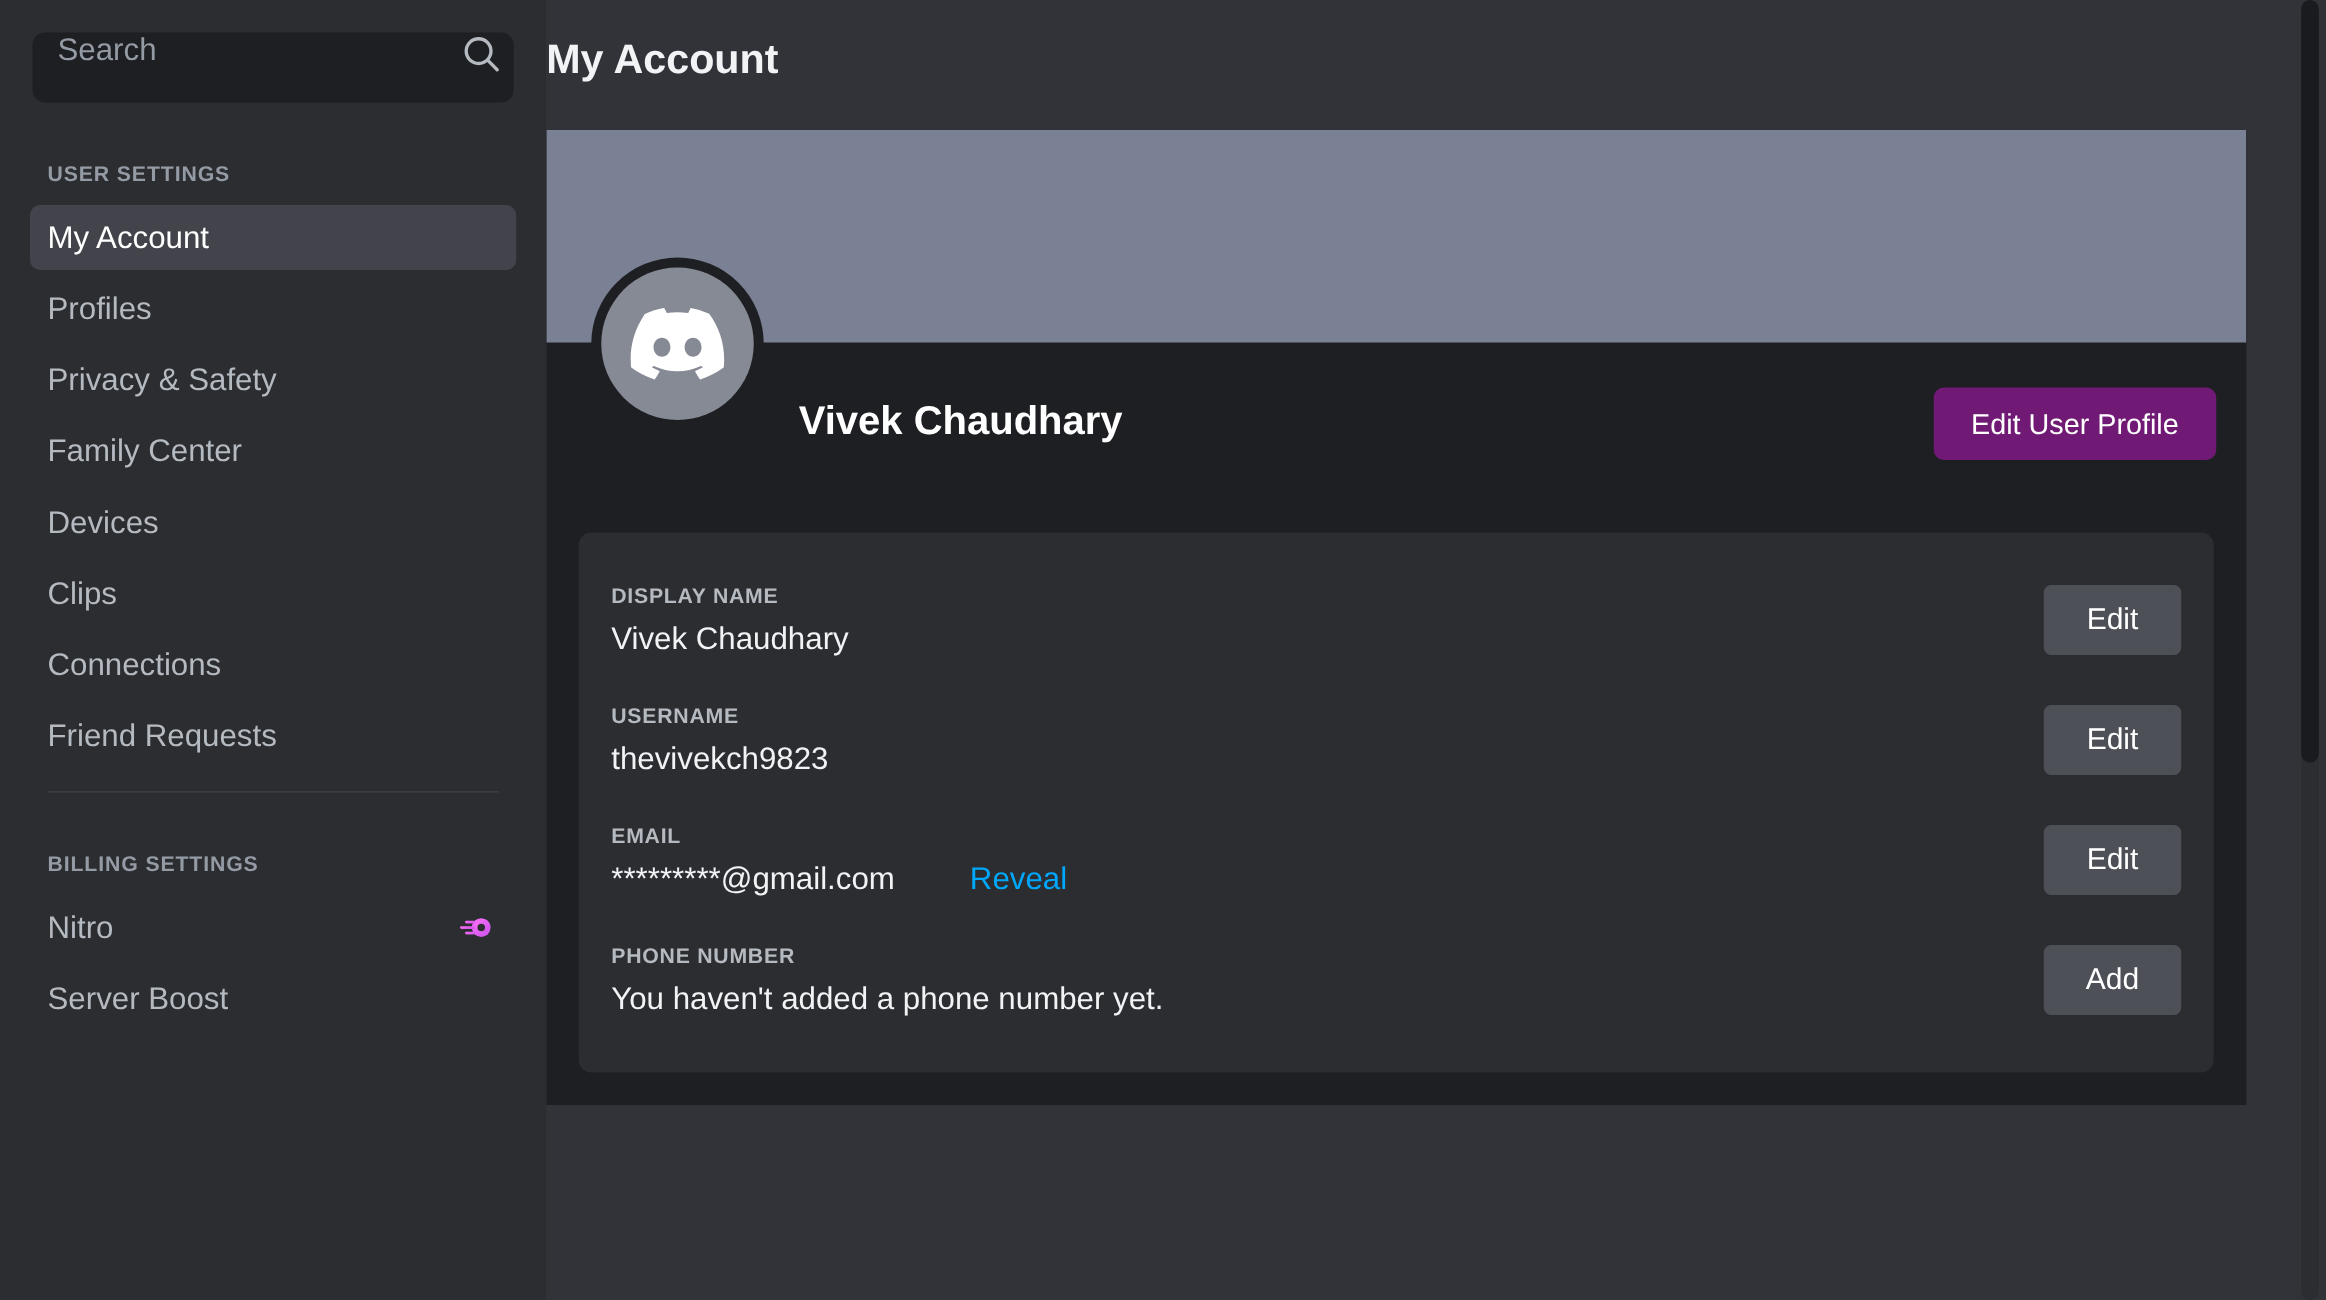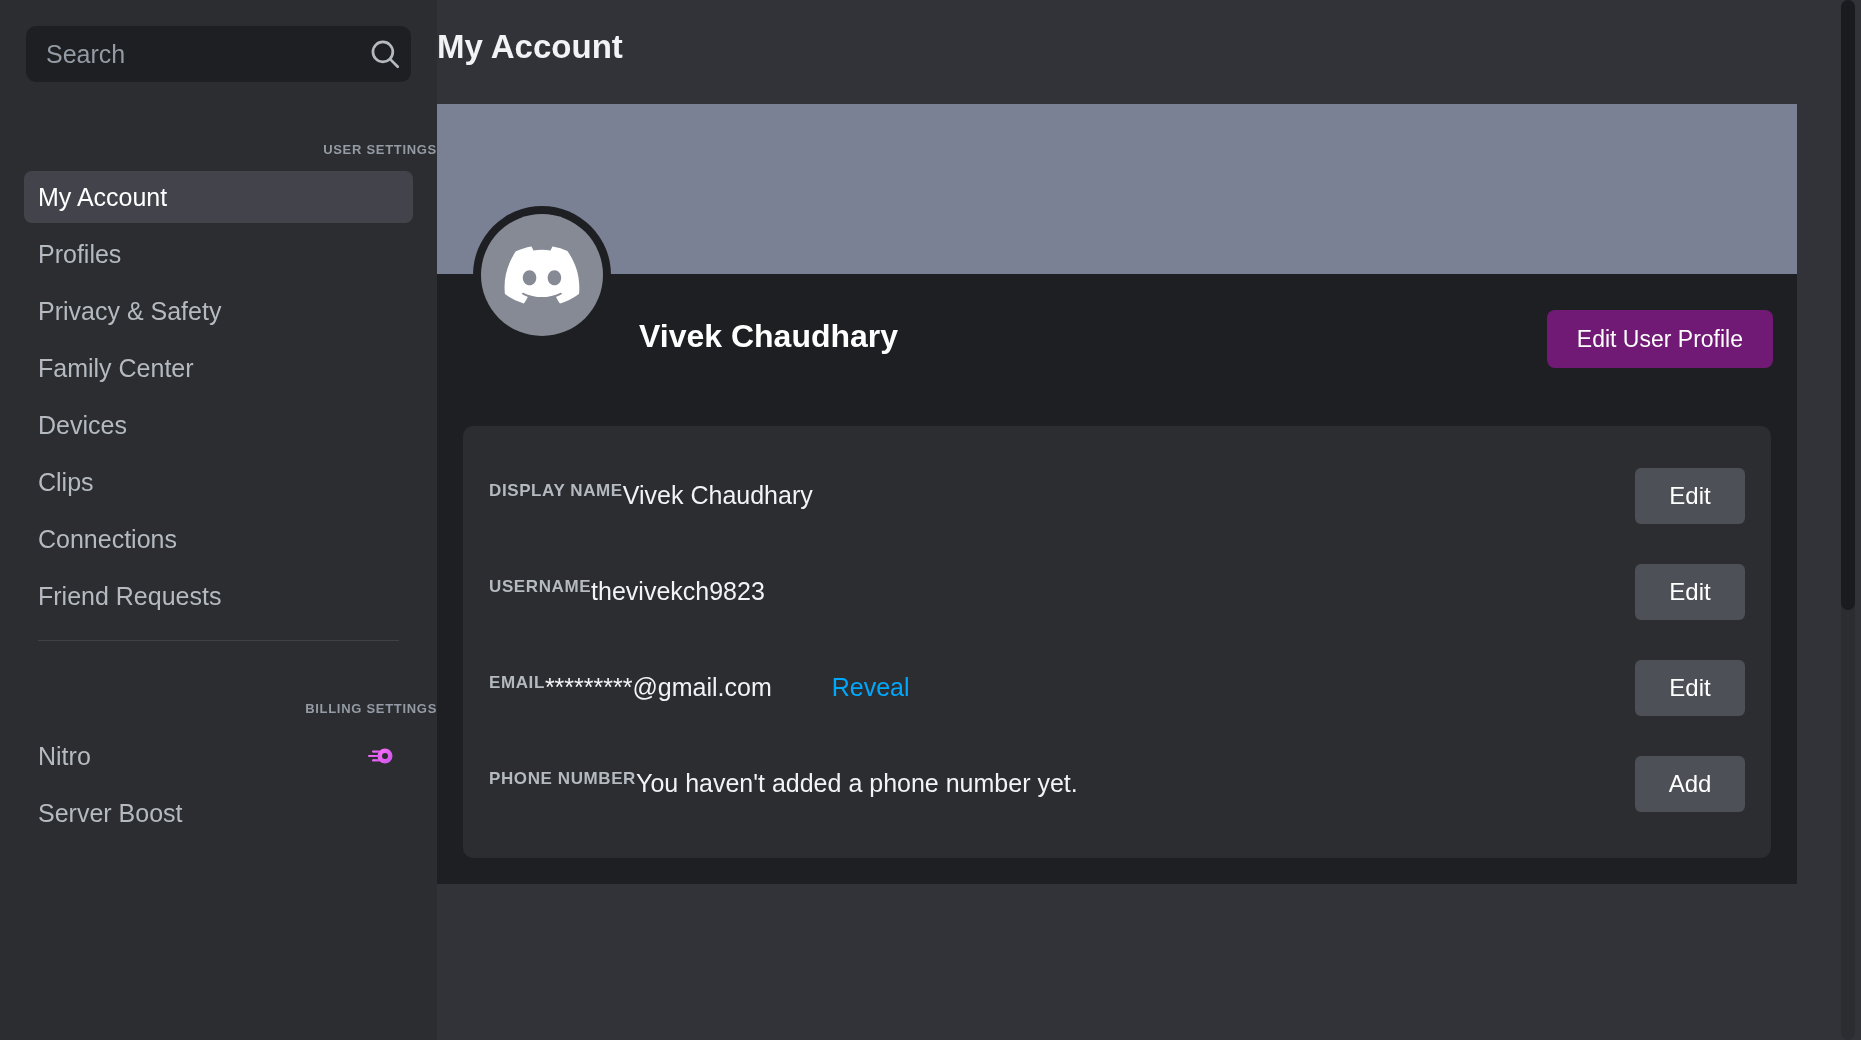--- a/index.html
+++ b/index.html
@@ -33,48 +33,47 @@
 
   .search-wrap {
     margin: 26px 26px 0 26px;
   }
 
   .search-box {
     height: 56px;
     background: #1e1f22;
     border-radius: 10px;
     display: flex;
-    align-items: center;
+    align-items: flex-start;
     padding: 0 20px 0 20px;
     cursor: text;
   }
 
   .search-input {
     flex: 1;
     background: transparent;
     border: 0;
     outline: none;
     color: #dbdee1;
     font-size: 25px;
     font-family: "Liberation Sans", sans-serif;
   }
   .search-input::placeholder { color: #949ba4; opacity: 1; }
 
   .search-icon { flex: 0 0 auto; display: flex; align-items: center; }
 
   .section-head {
     color: #949ba4;
-    font-size: 13px;
+    font-size: 17px;
     font-weight: bold;
     letter-spacing: 0.7px;
     padding: 0 0 0 38px;
-    margin-top: 60px;
+    margin-top: 48px;
     margin-bottom: 14px;
     text-transform: uppercase;
-    text-align: right;
   }
 
   .nav-list { padding: 0 24px; }
 
   .nav-item {
     height: 52px;
     display: flex;
     align-items: center;
     padding: 0 14px;
     border-radius: 8px;
@@ -190,21 +189,21 @@
   }
 
   .field-row {
     display: flex;
     align-items: center;
     justify-content: space-between;
     padding: 14px 0 14px 0;
     min-height: 96px;
   }
 
-  .field-left { display: flex; flex-direction: row; justify-content: center; }
+  .field-left { display: flex; flex-direction: column; justify-content: center; }
 
   .field-label {
     color: #b5bac1;
     font-size: 17px;
     font-weight: bold;
     letter-spacing: 0.6px;
     text-transform: uppercase;
     margin-bottom: 10px;
   }
 

